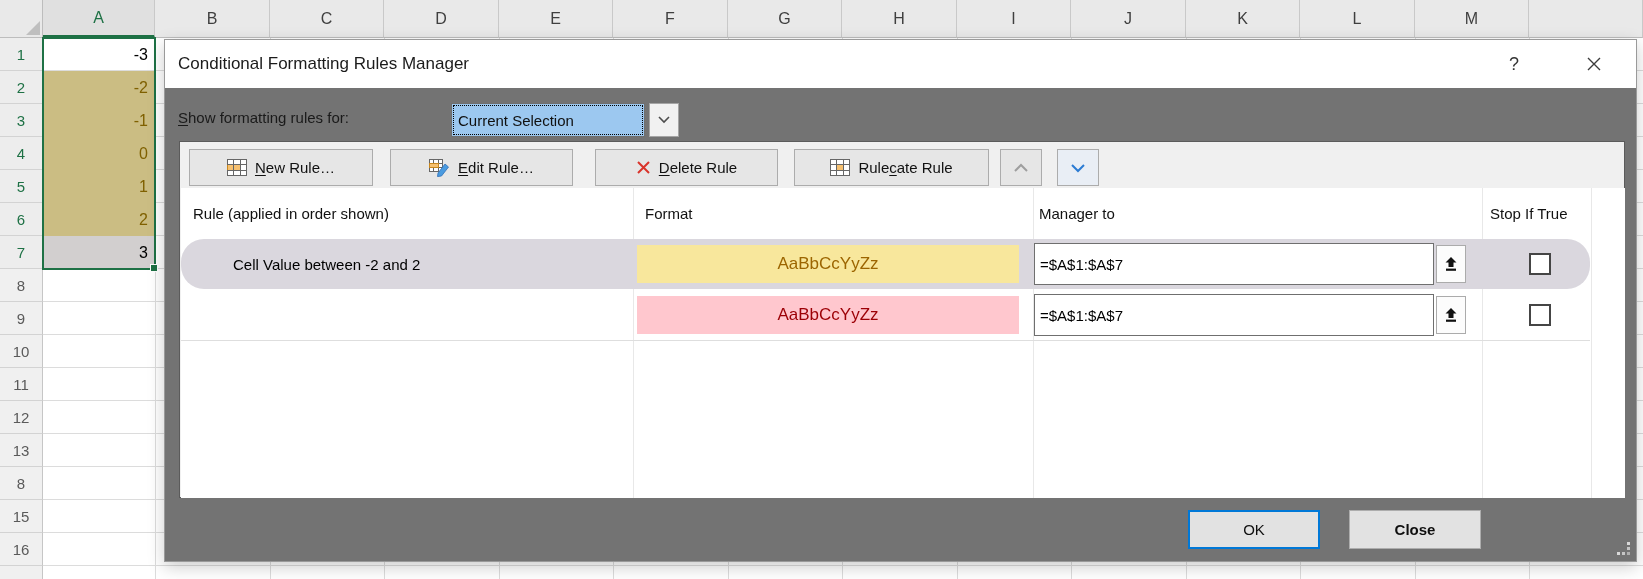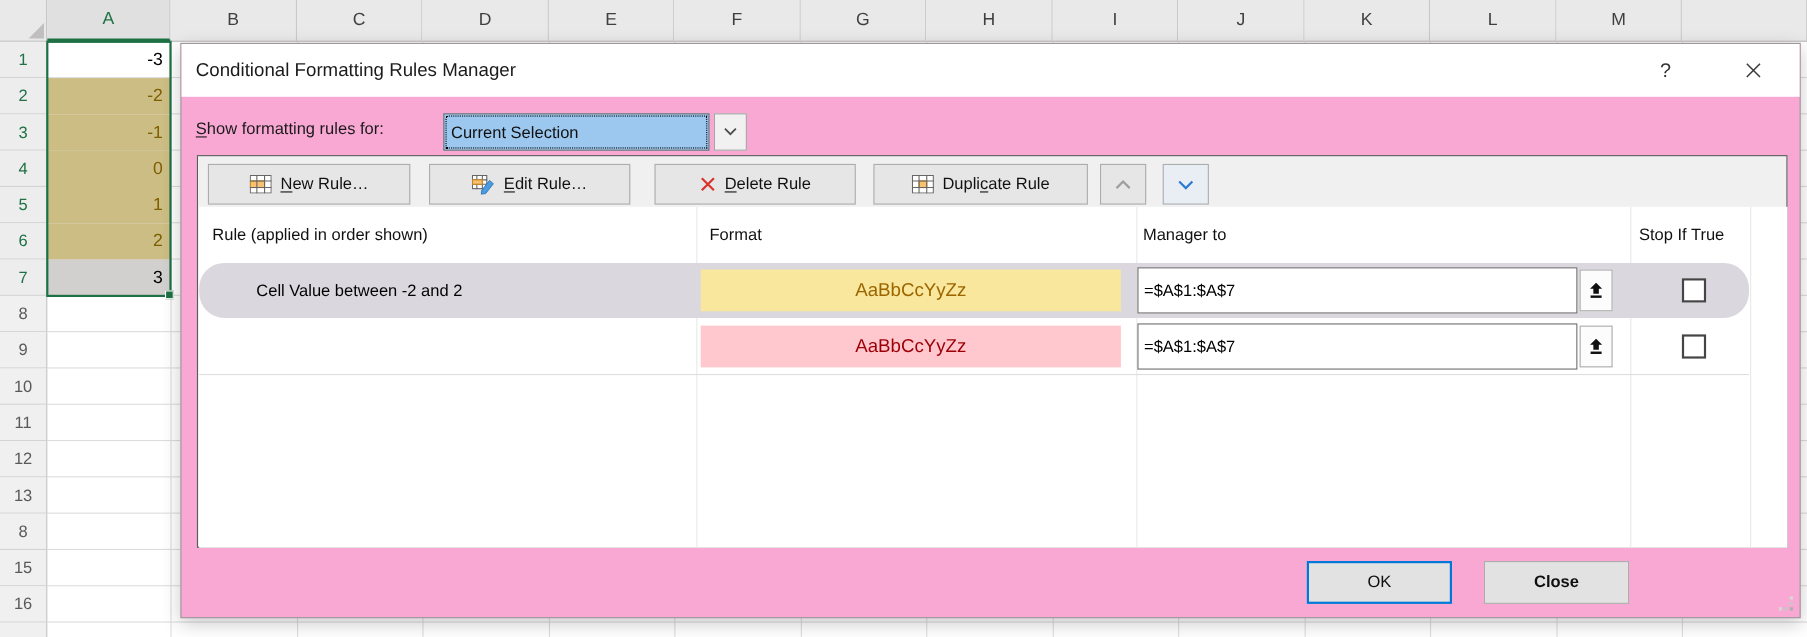--- a/index.html
+++ b/index.html
@@ -25,36 +25,36 @@
   .cellA { position:absolute; left:43px; top:0; width:112px; height:33px; font-size:16px;
             display:flex; align-items:center; justify-content:flex-end; padding-right:7px;
             color:#000; background:transparent; }
   #sel-rect { position:absolute; left:42px; top:37px; width:114px; height:233px;
             border:2px solid #1E7145; pointer-events:none; z-index:3; }
   #fill-handle { position:absolute; left:150px; top:264px; width:8px; height:8px;
             background:#1E7145; border:1px solid #fff; z-index:4; }
 
   
   #dialog { position:absolute; left:164px; top:39px; width:1473px; height:523px;
-            background:#f9a8d4; border:1px solid #9A9A9A; box-shadow:0 5px 16px rgba(0,0,0,.20);
+            background:#737373; border:1px solid #9A9A9A; box-shadow:0 5px 16px rgba(0,0,0,.20);
             z-index:10; font-size:15px; color:#1A1A1A; }
   #titlebar { position:absolute; left:0; top:0; right:0; height:48px; background:#FFFFFF; }
   #dlg-title { position:absolute; left:13px; top:0; line-height:48px; font-size:17px; color:#1B1B1B; }
   .cap-btn { position:absolute; top:0; height:48px; display:flex; align-items:center;
              justify-content:center; color:#333; cursor:default; }
   #help-btn { left:1334px; width:30px; font-size:18px; }
   #close-btn { left:1408px; width:42px; }
 
   #show-label { position:absolute; left:13px; top:60px; height:34px; display:flex; align-items:center; }
   .mn { text-decoration:underline; text-underline-offset:2px; }
 
   #scope-combo { position:absolute; left:238px; top:63px; width:276px; height:34px;
             display:flex; align-items:stretch; gap:4px; }
   #scope-value { flex:1; background:#9CC8F0; border:1px solid #6F6F6F; outline:1px dotted #000;
-            outline-offset:-3px; display:flex; align-items:center; padding-left:6px; color:#101010; }
+            outline-offset:-3px; display:flex; align-items:center; padding-left:6px; color:#101010;margin-left:48px; }
   #scope-arrow { width:30px; background:#F1F1F1; border:1px solid #A5A5A5;
             display:flex; align-items:center; justify-content:center; }
 
   #rules-box { position:absolute; left:14px; top:101px; width:1446px; height:357px;
             border:1px solid #5B5B5B; background:#F0F0F0; }
   .tb-btn { position:absolute; top:7px; height:37px; background:#E6E6E6; border:1px solid #ACACAC;
             display:flex; align-items:center; justify-content:center; gap:8px; font-size:15px; color:#111; }
   #btn-new { left:9px; width:184px; } #btn-edit { left:210px; width:183px; }
   #btn-del { left:415px; width:183px; } #btn-dup { left:614px; width:195px; }
   #btn-up { left:820px; width:42px; } #btn-down { left:877px; width:42px; background:#E9EEF5; }
@@ -239,21 +239,21 @@
         <path d="M2 2 L13 13 M13 2 L2 13" stroke="#D9342B" stroke-width="2" fill="none"></path>
       </svg>
       <span><span></span><span class="mn">D</span><span>elete Rule</span></span>
     </div>
     <div id="btn-dup" class="tb-btn">
       <svg width="20" height="17" viewBox="0 0 20 17">
         <rect x="0.5" y="0.5" width="19" height="16" fill="#fff" stroke="#666"></rect>
         <rect x="6.5" y="5.5" width="7" height="6" fill="#F7C170" stroke="#C8871E"></rect>
         <path d="M0 5.5 H20 M0 11.5 H20 M6.5 0 V17 M13.5 0 V17" stroke="#666" fill="none"></path>
       </svg>
-      <span><span>Dupli</span><span class="mn">c</span><span>ate Rule</span></span>
+      <span><span>Rule</span><span class="mn">c</span><span>ate Rule</span></span>
     </div>
     <div id="btn-up" class="tb-btn">
       <svg width="14" height="10" viewBox="0 0 14 10">
         <path d="M1 8 L7 2 L13 8" stroke="#9E9E9E" stroke-width="2" fill="none"></path>
       </svg>
     </div>
     <div id="btn-down" class="tb-btn">
       <svg width="14" height="10" viewBox="0 0 14 10">
         <path d="M1 2 L7 8 L13 2" stroke="#2B7BD3" stroke-width="2" fill="none"></path>
       </svg>

